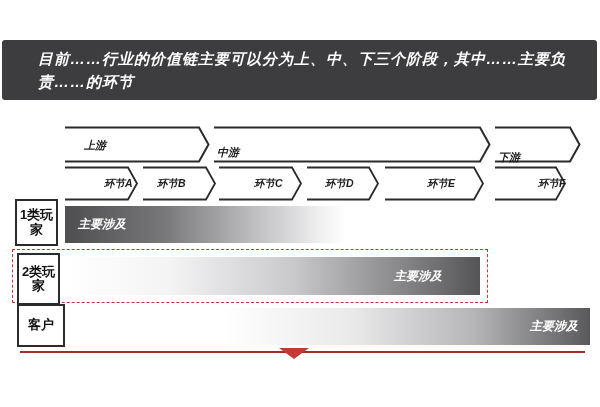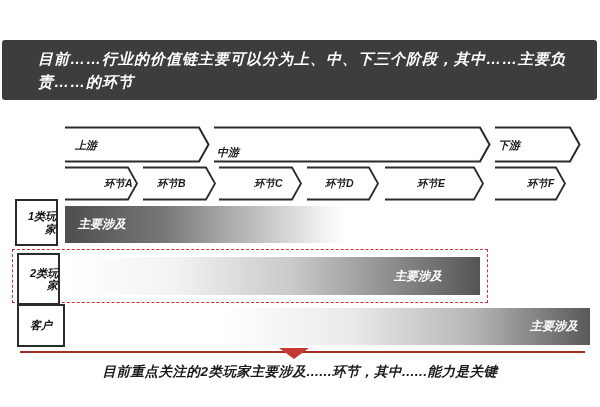--- a/index.html
+++ b/index.html
@@ -21,22 +21,22 @@
   .shape-label{
     position:absolute;font-weight:bold;font-style:italic;
     color:#1c1c1c;font-size:11px;white-space:nowrap;
   }
   .seg-label{font-size:10.5px;margin-left:28px;}
 
   
   .player-box{
     position:absolute;background:#ffffff;border:2px solid #2b2b2b;
     box-sizing:border-box;display:flex;align-items:center;justify-content:center;
-    font-weight:bold;font-style:italic;font-size:11px;color:#111;
-    text-align:right;line-height:1.1;
+    font-weight:bold;font-size:13px;color:#111;
+    text-align:center;line-height:1.1;
   }
   .bar{
     position:absolute;display:flex;align-items:center;box-sizing:border-box;
     color:#ffffff;font-style:italic;font-weight:bold;font-size:12px;
     white-space:nowrap;
   }
   .bar-1{
     left:65px;top:206px;width:281px;height:37px;
     background:linear-gradient(to right,#4e4e50 0%,#77777a 35%,#b9b9bc 65%,#f2f2f3 92%,#ffffff 100%);
     padding-left:13px;
@@ -87,30 +87,30 @@
     <polyline points="495,127.5 570,127.5 579.5,144.5 570,161.5 495,161.5" stroke="#2b2b2b" stroke-width="2" fill="#ffffff"></polyline>
 
     <polyline points="65,167.5 128,167.5 137,183.5 128,199.5 65,199.5" stroke="#2b2b2b" stroke-width="1.8" fill="#ffffff"></polyline>
     <polyline points="143,167.5 206,167.5 215,183.5 206,199.5 143,199.5" stroke="#2b2b2b" stroke-width="1.8" fill="#ffffff"></polyline>
     <polyline points="219,167.5 292,167.5 301,183.5 292,199.5 219,199.5" stroke="#2b2b2b" stroke-width="1.8" fill="#ffffff"></polyline>
     <polyline points="307,167.5 369,167.5 378,183.5 369,199.5 307,199.5" stroke="#2b2b2b" stroke-width="1.8" fill="#ffffff"></polyline>
     <polyline points="385,167.5 474,167.5 483,183.5 474,199.5 385,199.5" stroke="#2b2b2b" stroke-width="1.8" fill="#ffffff"></polyline>
     <polyline points="495,167.5 556,167.5 565,183.5 556,199.5 495,199.5" stroke="#2b2b2b" stroke-width="1.8" fill="#ffffff"></polyline>
   </svg>
 
-  <span class="shape-label" style="left:75px;top:138px">上游</span>
+  <span class="shape-label" style="left:84px;top:138px">上游</span>
   <span class="shape-label" style="left:217px;top:145px">中游</span>
-  <span class="shape-label" style="left:498px;top:138px">下游</span>
+  <span class="shape-label" style="left:498px;top:150px">下游</span>
 
   <span class="shape-label seg-label" style="left:76px;top:177px">环节A</span>
   <span class="shape-label seg-label" style="left:129px;top:177px">环节B</span>
   <span class="shape-label seg-label" style="left:226px;top:177px">环节C</span>
   <span class="shape-label seg-label" style="left:297px;top:177px">环节D</span>
-  <span class="shape-label seg-label" style="left:389px;top:177px">环节E</span>
-  <span class="shape-label seg-label" style="left:499px;top:177px">环节F</span>
+  <span class="shape-label seg-label" style="left:399px;top:177px">环节E</span>
+  <span class="shape-label seg-label" style="left:510px;top:177px">环节F</span>
 
   <div class="highlight-rect"></div>
 
   <div class="player-box box-1">1类玩家</div>
   <div class="bar bar-1">
     <span>主要涉及</span>
   </div>
 
   <div class="player-box box-2">2类玩家</div>
   <div class="bar bar-2">
@@ -118,15 +118,14 @@
   </div>
 
   <div class="player-box box-3">客户</div>
   <div class="bar bar-3">
     <span>主要涉及</span>
   </div>
 
   <div class="ref-line"></div>
   <div class="marker-triangle"></div>
 
-  <div class="footer">目前重点关注的2类玩家主要涉及......环节，其中......能力是关键</div>
 
 </div>
 
 </body></html>

